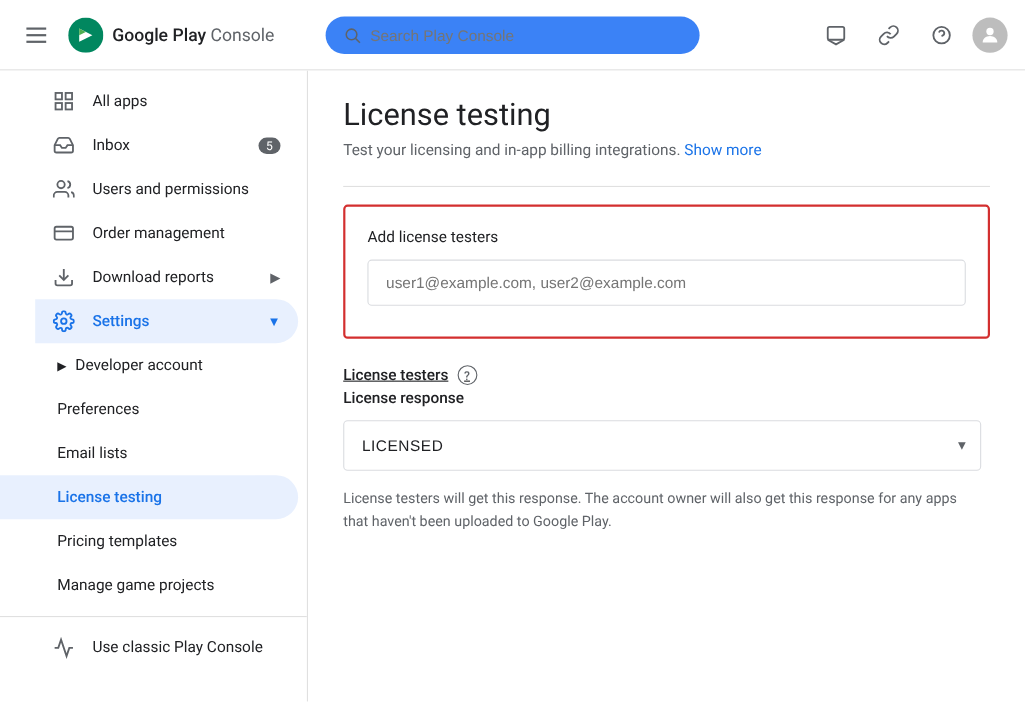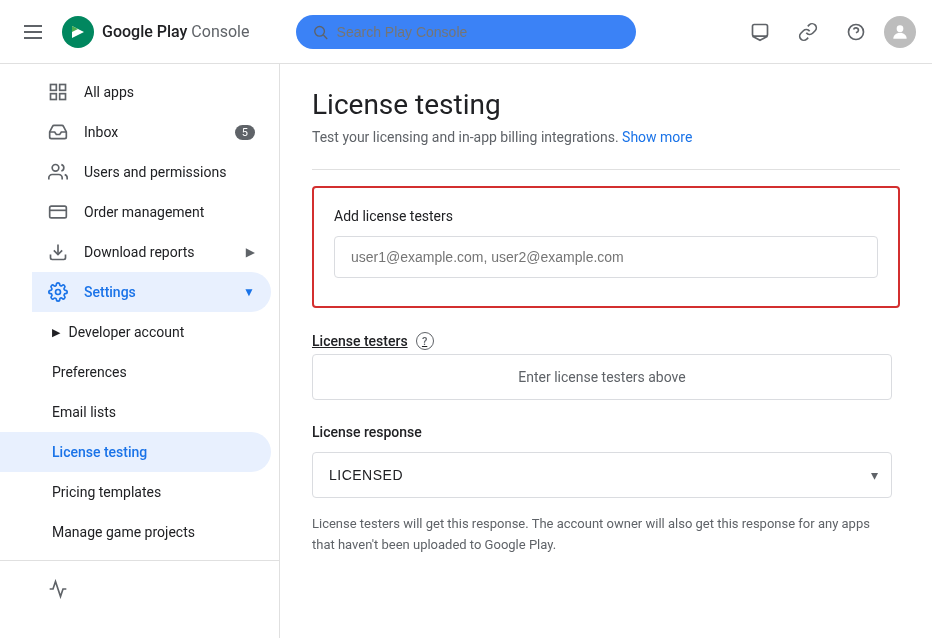--- a/index.html
+++ b/index.html
@@ -255,20 +255,21 @@
     </div>
 
     <div class="nav-divider"></div>
 
     <div class="nav-item">
       <span class="nav-icon">
         <svg width="20" height="20" viewBox="0 0 24 24" fill="none" stroke="#5f6368" stroke-width="2">
           <polyline points="22 12 18 12 15 21 9 3 6 12 2 12"></polyline>
         </svg>
       </span>
+      <span>Use classic Play Console</span>
     </div>
 
   </nav>
 
   <main class="content">
 
     <h1 class="page-title">License testing</h1>
 
     <p class="page-subtitle">
       <span>Test your licensing and in-app billing integrations.</span>
@@ -279,21 +280,20 @@
 
     <div class="add-testers-card">
       <div class="card-label">Add license testers</div>
       <input class="email-input-field" type="text" placeholder="user1@example.com, user2@example.com" style="">
     </div>
 
     <div class="section-label">
       <span>License testers</span>
       <div class="help-icon">?</div>
     </div>
-    <div class="testers-placeholder">Enter license testers above</div>
 
     <div class="response-label">License response</div>
     <div class="select-wrapper">
       <select class="select-dropdown">
         <option>LICENSED</option>
         <option>NOT_LICENSED</option>
         <option>LICENSED_OLD_KEY</option>
       </select>
       <span class="select-arrow">▾</span>
     </div>

